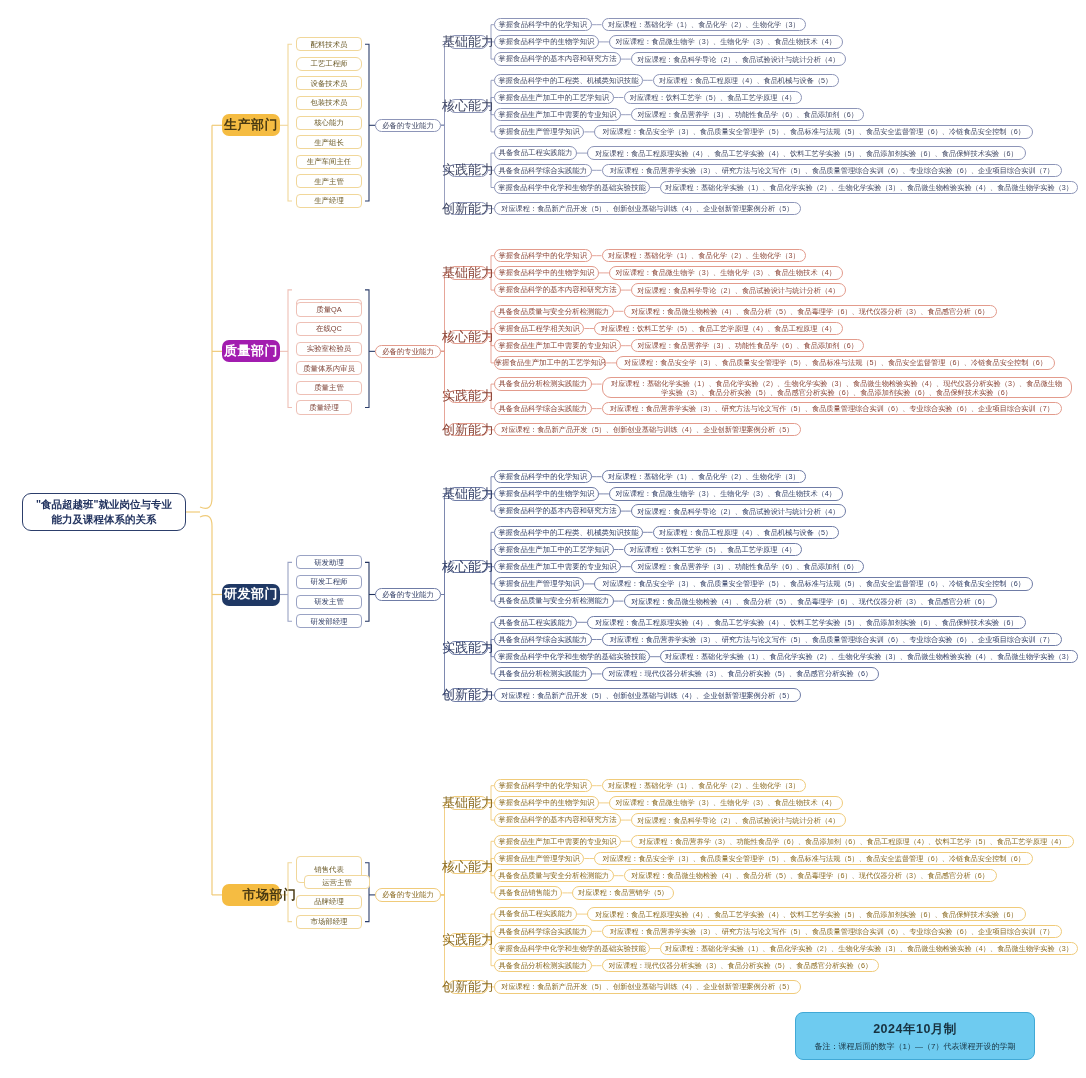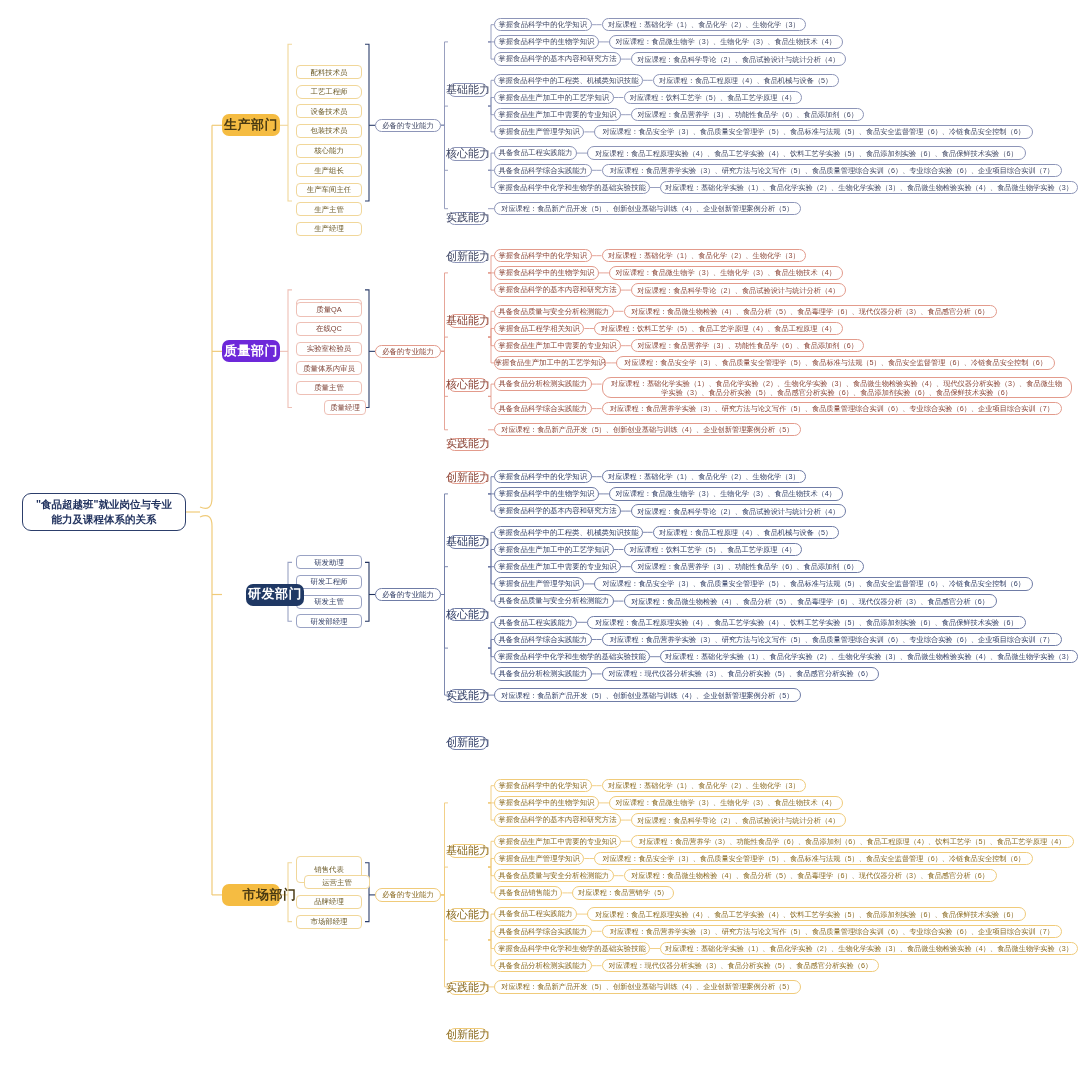--- a/index.html
+++ b/index.html
@@ -34,38 +34,38 @@
     line-height:1.45; white-space:normal;
     padding:6px 8px;
   }
 
   
   .dept{
     border:none; color:#ffffff; font-size:13px; font-weight:700;
     border-radius:7px; letter-spacing:0.5px;
   }
   .dept.orange{ background:#f5bc42; color:#4a3a12; }
-  .dept.red{ background:#6d28d9; }
-  .dept.navy{ background:#1f3864;margin-left:24px; }
+  .dept.red{ background:#a21caf; }
+  .dept.navy{ background:#1f3864; }
 
   
   .t-prod{ border-color:#8d95b8; color:#3f4663; }
   .t-qual{ border-color:#e39b8c; color:#8a4436; }
   .t-rd  { border-color:#6f7ca6; color:#2f3c64; }
   .t-mkt { border-color:#f0cb7a; color:#8a6a20; }
 
   .pill{ border-radius:9px; }
-  .ability{ border-radius:9px; font-size:11px; padding:2px 4px;margin-top:48px; }
+  .ability{ border-radius:9px; font-size:13px; padding:2px 4px; }
   .ability.t-prod{ background:#fff; }
   .ability.t-qual{ background:#fff; }
   .ability.t-rd{ background:#fff; }
   .ability.t-mkt{ background:#fff; }
 
   .role{ font-size:7.4px; border-radius:4px; }
-  .role.t-prod{ border-color:#f1d79a; color:#6b5a27;margin-top:28px; }
+  .role.t-prod{ border-color:#f1d79a; color:#6b5a27; }
   .role.t-qual{ border-color:#eec0b6; color:#7d4236; }
   .role.t-rd  { border-color:#9aa3c4; color:#2f3c64; }
   .role.t-mkt { border-color:#f1d79a; color:#6b5a27; }
 
   .core{ font-size:7.4px; }
   .course{ font-size:7.2px; }
 
   
   .note{
     position:absolute;
@@ -411,21 +411,21 @@
       </div>
       <div class="node role t-qual" style="left: 296px; top: 341.55px; width: 66px; height: 14.2px;">
         <span>实验室检验员</span>
       </div>
       <div class="node role t-qual" style="left: 296px; top: 361.15px; width: 66px; height: 14.2px;">
         <span>质量体系内审员</span>
       </div>
       <div class="node role t-qual" style="left: 296px; top: 380.75px; width: 66px; height: 14.2px;">
         <span>质量主管</span>
       </div>
-      <div class="node role t-qual" style="left: 296px; top: 400.35px; width: 42px; height: 14.2px; margin-left: 28px;">
+      <div class="node role t-qual" style="left: 296px; top: 400.35px; width: 56px; height: 14.2px;">
         <span>质量经理</span>
       </div>
       <div class="node dept red" style="left: 222px; top: 340.35px; width: 58px; height: 22px;">
         <span>质量部门</span>
       </div>
       <div class="node t-rd pill" style="left: 494px; top: 470px; width: 97.6px; height: 13.4px;">
         <span>掌握食品科学中的化学知识</span>
       </div>
       <div class="node t-rd pill course" style="left: 601.6px; top: 470px; width: 204.5px; height: 13.4px;">
         <span>对应课程：基础化学（1）、食品化学（2）、生物化学（3）</span>
@@ -623,14 +623,18 @@
         <span>品牌经理</span>
       </div>
       <div class="node role t-mkt" style="left: 296px; top: 914.5px; width: 66px; height: 14.2px;">
         <span>市场部经理</span>
       </div>
       <div class="node dept orange" style="left: 222px; top: 883.9px; width: 58px; height: 22px; padding-left: 42px;">
         <span>市场部门</span>
       </div>
     </div>
 
+  <div class="note" id="note-box" style="left: 795px; top: 1012px; width: 240px; height: 48px;">
+    <div class="t1">2024年10月制</div>
+    <div class="t2">备注：课程后面的数字（1）—（7）代表课程开设的学期</div>
+  </div>
 
 </div>
 
 </body></html>

